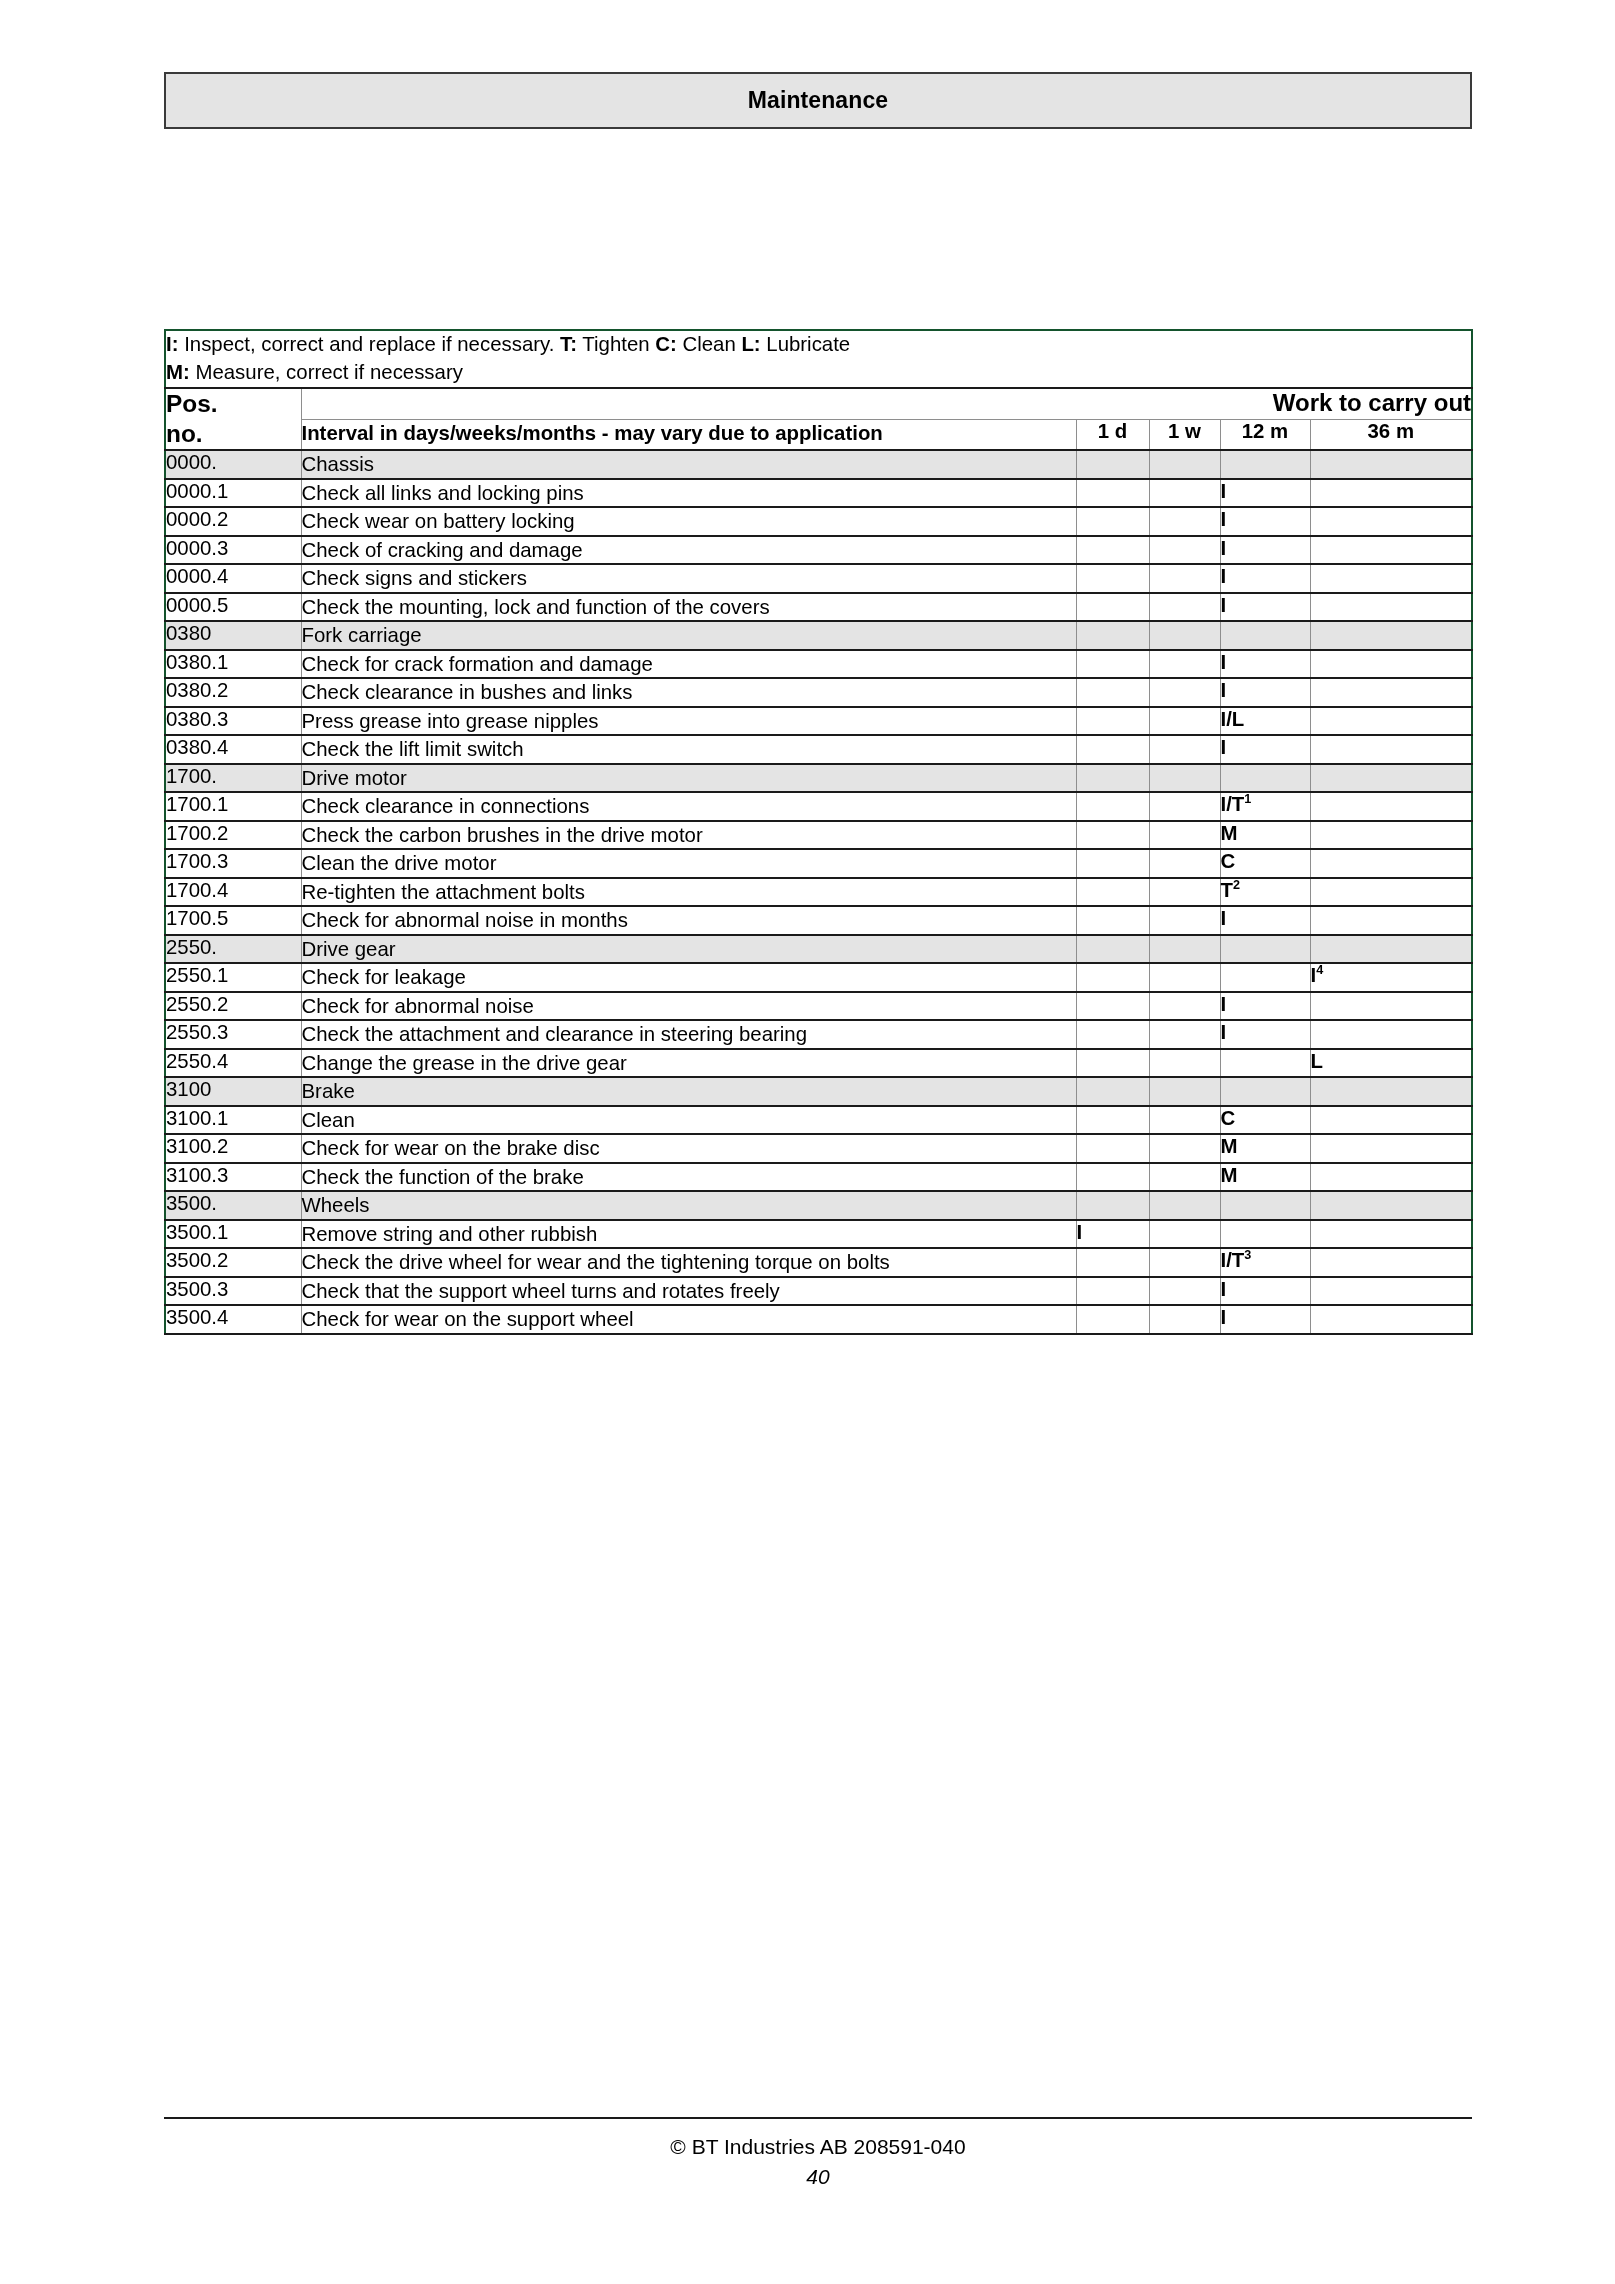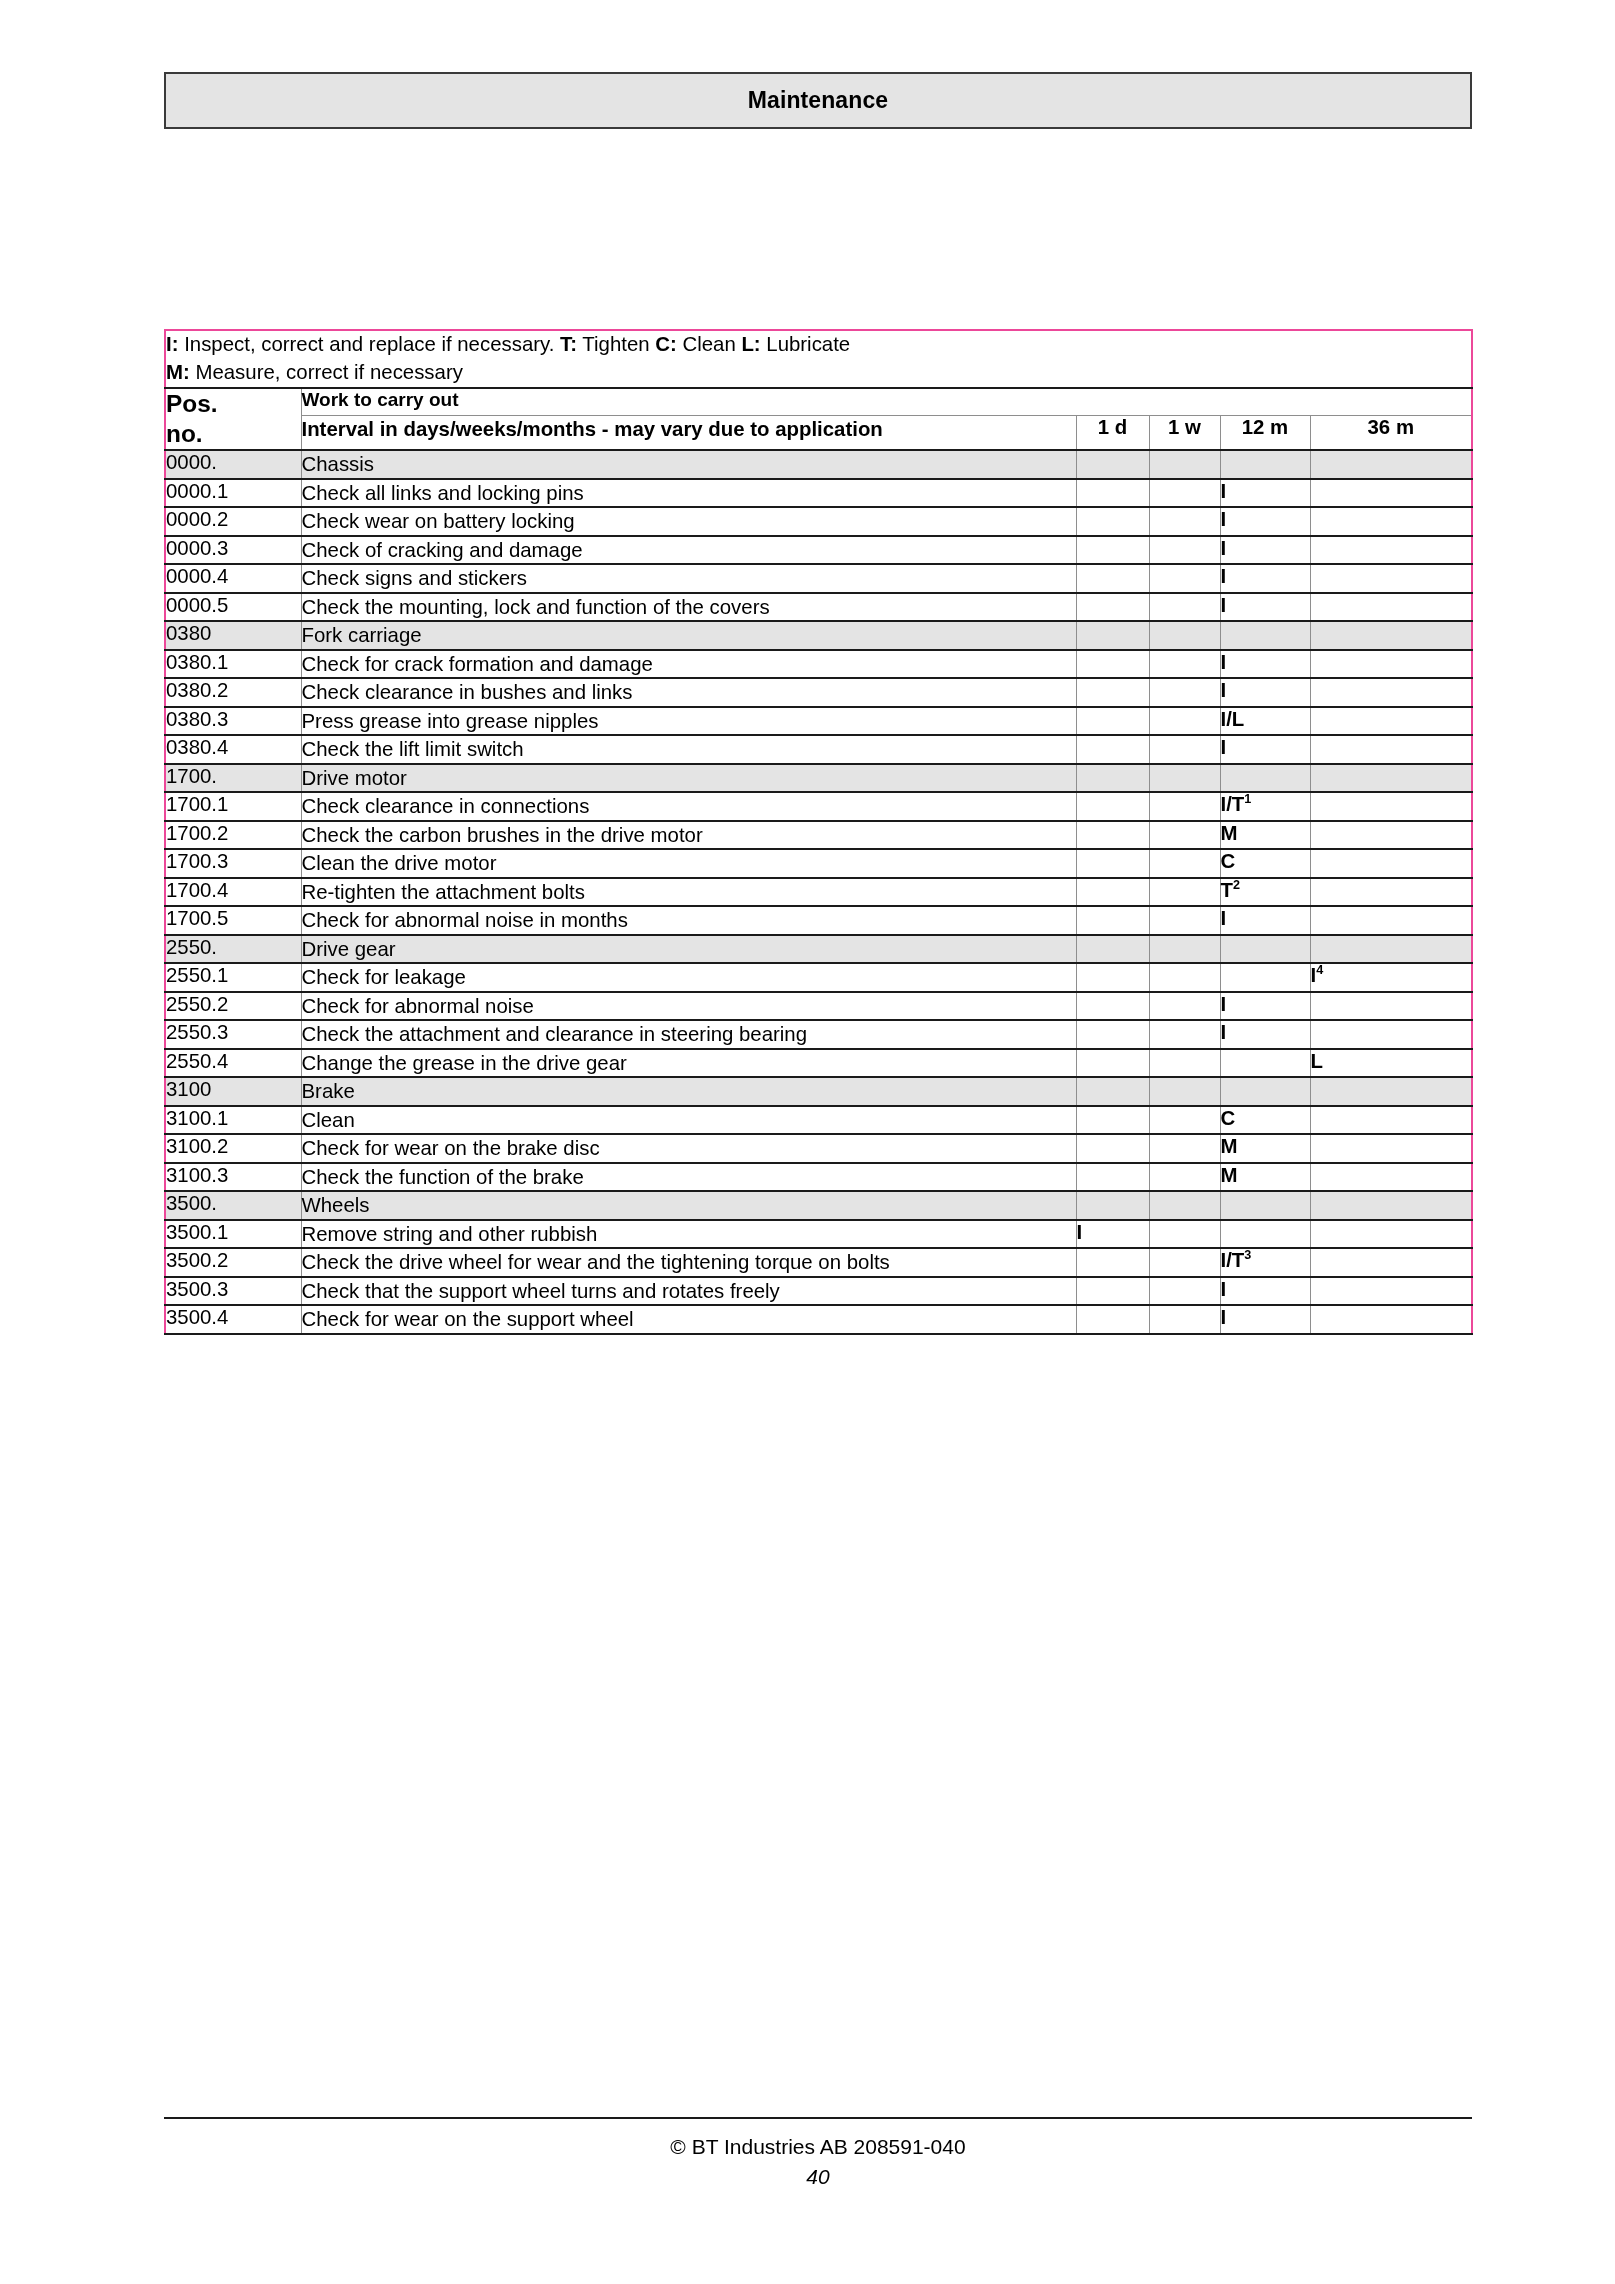--- a/index.html
+++ b/index.html
@@ -66,21 +66,21 @@
     font-size: 20.4px;
   }
   .chart-table td {
     border: 1.4px solid #8e8e8e;
     padding: 0;
     vertical-align: top;
   }
 
   
   .chart-table {
-    border: 2px solid #ec4899;
+    border: 2px solid #14532d;
     box-sizing: border-box;
   }
 
   .col-pos   { width: 136px; }
   .col-work  { width: 775px; }
   .col-1d    { width: 73px; }
   .col-1w    { width: 71px; }
   .col-12m   { width: 90px; }
   .col-36m   { width: 162px; }
 
@@ -99,23 +99,24 @@
     font-size: 24.4px;
     padding: 6.8px 0 0 12.2px;
     line-height: 1.24;
     border-bottom: 2.7px solid #1a1a1a !important;
     border-right: 1.4px solid #8e8e8e;
   }
   .pos-head .l2 { display: block; }
 
   .work-head {
     font-weight: bold;
-    font-size: 19px;
+    font-size: 24px;
     padding: 6.8px 0 8.1px 12.2px;
     border-bottom: 1.4px solid #8e8e8e !important;
+    text-align: right;
   }
 
   .interval-head {
     font-weight: bold;
     font-size: 20.4px;
     padding: 8.1px 12.2px 9.5px 12.2px;
     line-height: 1.32;
     border-bottom: 2.7px solid #1a1a1a !important;
   }
   .period-head {

